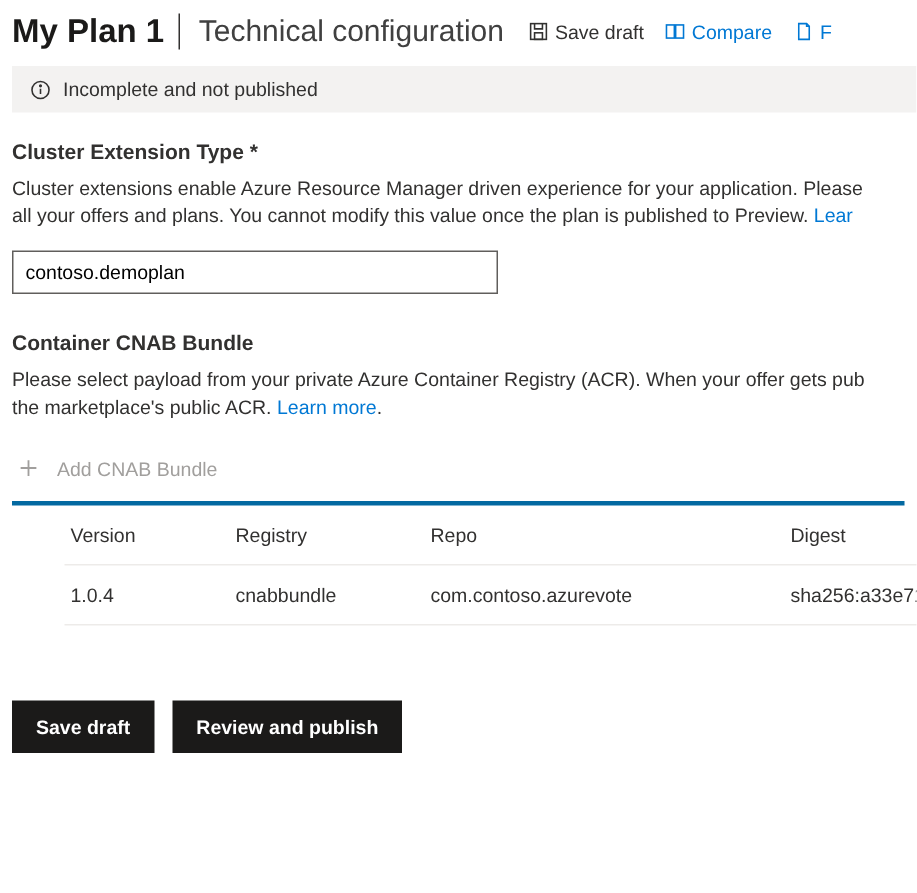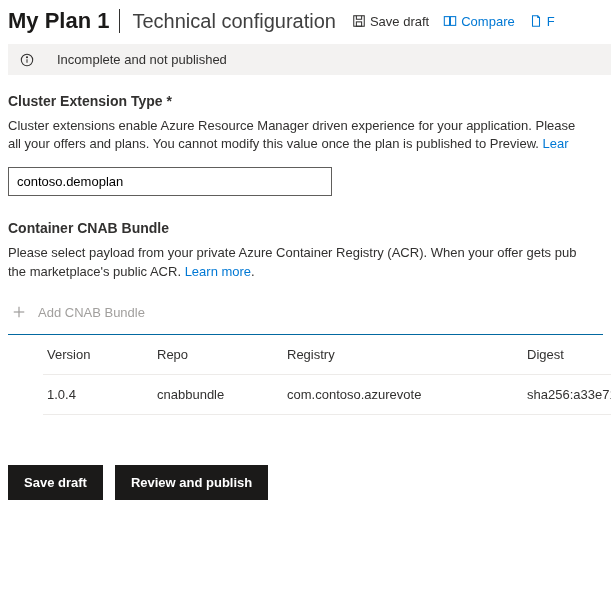--- a/index.html
+++ b/index.html
@@ -51,21 +51,21 @@
       white-space: nowrap;
     }
     .toolbar-btn.link { color: #0078d4; }
     .toolbar-btn svg { width: 14px; height: 14px; flex: 0 0 auto; }
     .status-bar {
       background: #f3f2f1;
       padding: 8px 12px;
       margin: 4px 0 18px 8px;
       display: flex;
       align-items: center;
-      gap: 23px;
+      gap: 8px;
       font-size: 13px;
     }
     .status-bar svg { width: 14px; height: 14px; }
     .content { padding: 0 8px; }
     .section-label {
       font-size: 14px;
       font-weight: 600;
       margin-bottom: 8px;
     }
     .required::after { content: " *"; }
@@ -84,21 +84,21 @@
       font-family: inherit;
       margin-bottom: 24px;
     }
     .add-row {
       display: flex;
       align-items: center;
       gap: 12px;
       padding: 10px 4px 14px 4px;
       color: #a19f9d;
       font-size: 13px;
-      border-bottom: 1px solid #0369a1;
+      border-bottom: 3px solid #0369a1;
       cursor: pointer;
     }
     .add-row svg { width: 14px; height: 14px; }
     .table { width: 100%; margin-left: 35px; }
     .thead, .trow {
       display: grid;
       grid-template-columns: 110px 130px 240px 1fr;
       padding: 12px 4px;
       font-size: 13px;
     }
@@ -187,22 +187,22 @@
     <svg viewBox="0 0 16 16" stroke="#a19f9d" stroke-width="1.4">
         <line x1="8" y1="2" x2="8" y2="14"></line>
         <line x1="2" y1="8" x2="14" y2="8"></line>
       </svg>
     <span>Add CNAB Bundle</span>
   </div>
 
   <div class="table">
     <div class="thead">
       <span>Version</span>
+      <span>Registry</span>
       <span>Repo</span>
-      <span>Registry</span>
       <span>Digest</span>
     </div>
     <div class="trow">
       <span>1.0.4</span>
       <span>cnabbundle</span>
       <span>com.contoso.azurevote</span>
       <span>sha256:a33e710</span>
     </div>
   </div>
 

